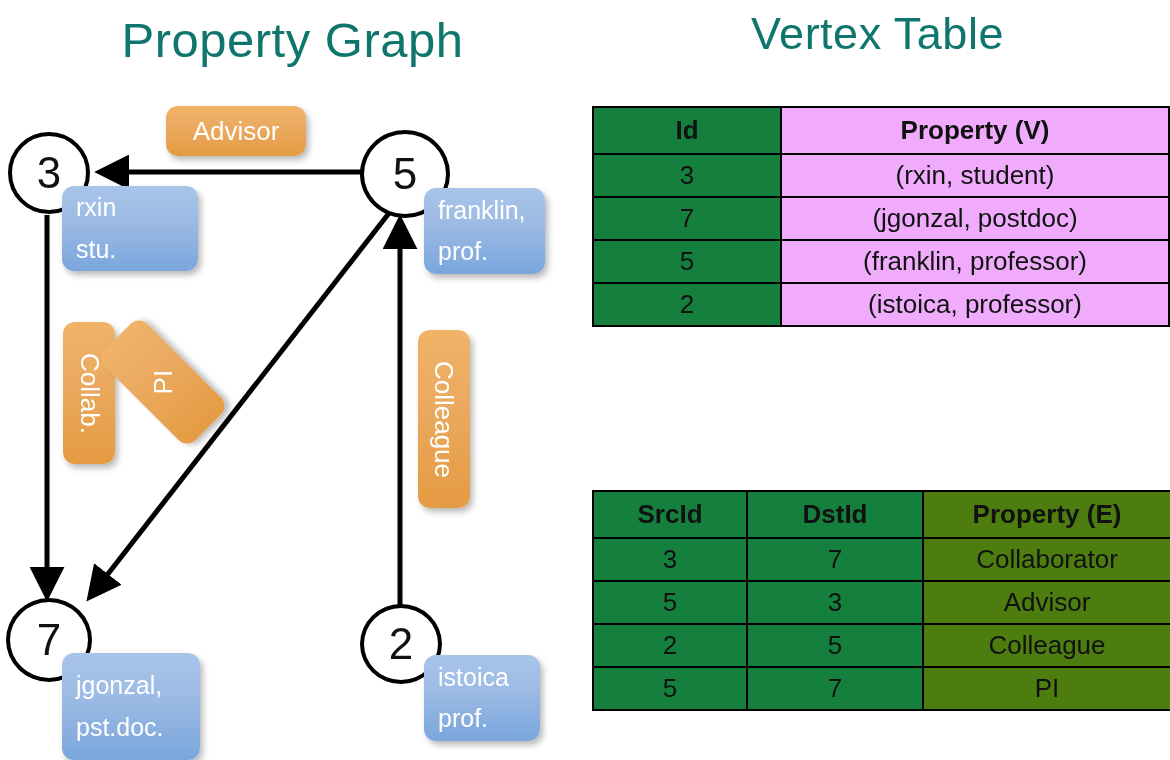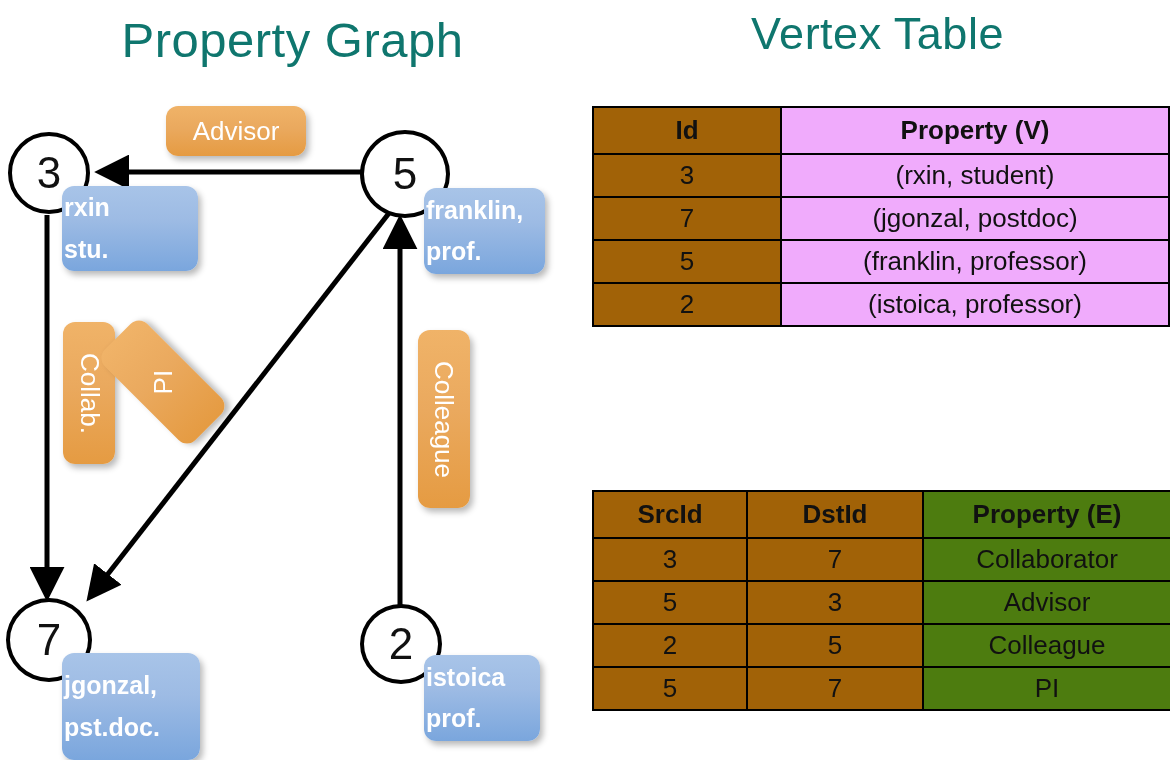--- a/index.html
+++ b/index.html
@@ -38,23 +38,23 @@
   }
 
   
   .vbox{
     position:absolute;
     border-radius:12px;
     background:linear-gradient(180deg,#a8c4e8 0%,#9dbbe4 40%,#7aa6dd 100%);
     box-shadow:3px 4px 6px rgba(0,0,0,0.28);
     color:#ffffff;
     font-size:25px;
-    font-weight:700;
+    font-weight:400;
     line-height:1.18;
-    padding:12px 2px;
+    padding:12px 14px;
     box-sizing:border-box;
     display:flex;flex-direction:column;justify-content:center;gap:12px;
   }
 
   
   .ebox{
     position:absolute;
     border-radius:12px;
     background:linear-gradient(180deg,#f0b368 0%,#eaa95e 45%,#e59b42 100%);
     box-shadow:3px 4px 6px rgba(0,0,0,0.28);
@@ -82,21 +82,21 @@
     font-weight:400;
     padding:0;
     height:43px;
     box-sizing:border-box;
   }
   .tbl th{font-weight:700;height:47px;}
   .vtbl{left:592px;top:106px;width:576px;}
   .etbl{left:592px;top:490px;width:578px;}
   .cell-v{background:#f0abfc;}
   .cell-e{background:#4d7c0f;}
-  .cell-plain{background:#a16207;}
+  .cell-plain{background:#15803d;}
 </style>
 </head>
 <body>
 
 <div class="stage">
 
   <div class="title" id="graph-title">Property Graph</div>
   <div class="title" id="vertex-title">Vertex Table</div>
 
   <svg id="graph-svg" viewBox="0 0 585 760">

